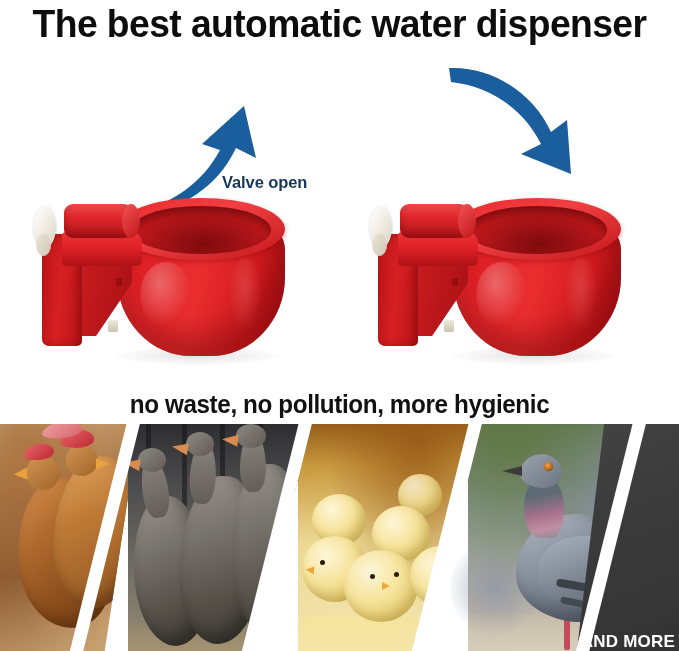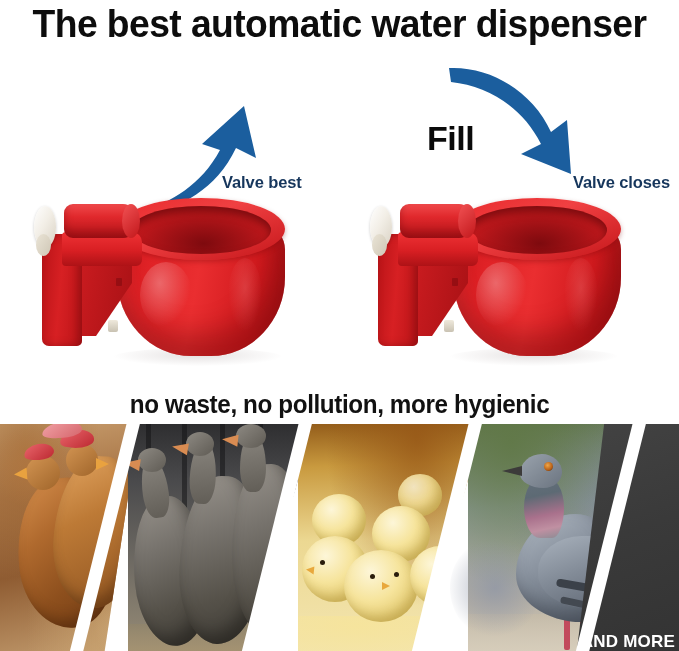--- a/index.html
+++ b/index.html
@@ -445,21 +445,21 @@
 
 <div class="diagram">
 
   <div class="panel panel-left">
 
 
     <svg class="arrow-svg arrow-up" viewBox="0 0 130 110">
       <path d="M2 106 C30 100 62 80 80 46 L62 40 L104 2 L116 54 L96 44 C76 86 40 104 6 110 Z" fill="#1b5e9e"></path>
     </svg>
 
-    <div class="valve-caption open">Valve best</div>
+    <div class="valve-caption open">Valve open</div>
 
     <div class="cup-wrap cup-a">
       <div class="cup-shadow"></div>
       <div class="bowl-body"></div>
       <div class="bowl-rim"></div>
       <div class="bowl-inner"></div>
       <div class="bowl-gloss"></div>
       <div class="bowl-gloss2"></div>
       <div class="mount-wedge"></div>
       <div class="mount-plate"></div>
@@ -468,27 +468,25 @@
       <div class="valve-barrel-cap"></div>
       <div class="valve-seal"></div>
       <div class="valve-seal-inner"></div>
       <div class="mount-notch"></div>
       <div class="valve-pin"></div>
     </div>
   </div>
 
   <div class="panel panel-right">
 
-    <div class="state-word fill" style="left:88px;">Fill</div>
 
     <svg class="arrow-svg arrow-down" viewBox="0 0 140 120" style="left:108px;top:0px;">
       <path d="M2 6 C44 4 86 30 104 70 L120 58 L124 112 L74 92 L94 82 C76 46 42 24 4 20 Z" fill="#1b5e9e"></path>
     </svg>
 
-    <div class="valve-caption closes" style="left:234px;">Valve closes</div>
 
     <div class="cup-wrap cup-b" style="left:19px;">
       <div class="cup-shadow"></div>
       <div class="bowl-body"></div>
       <div class="bowl-rim"></div>
       <div class="bowl-inner"></div>
       <div class="bowl-gloss"></div>
       <div class="bowl-gloss2"></div>
       <div class="mount-wedge"></div>
       <div class="mount-plate"></div>

